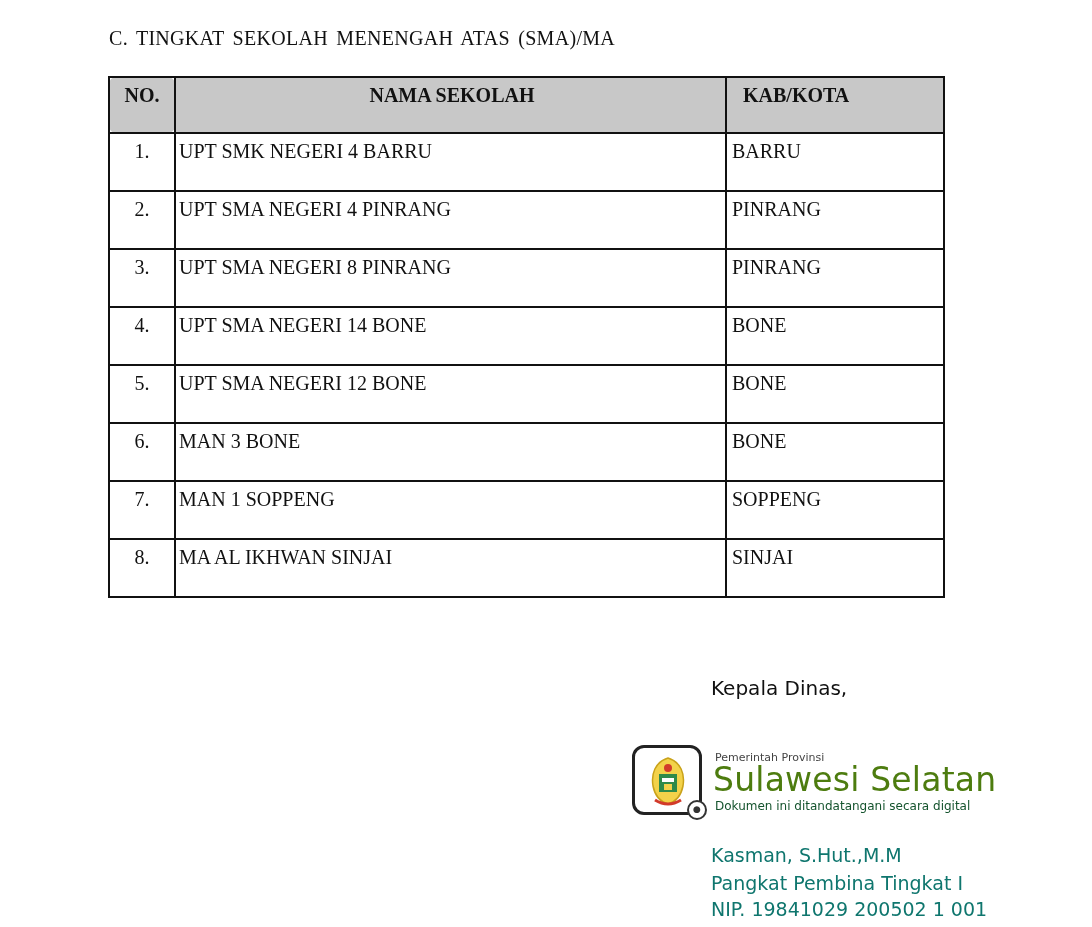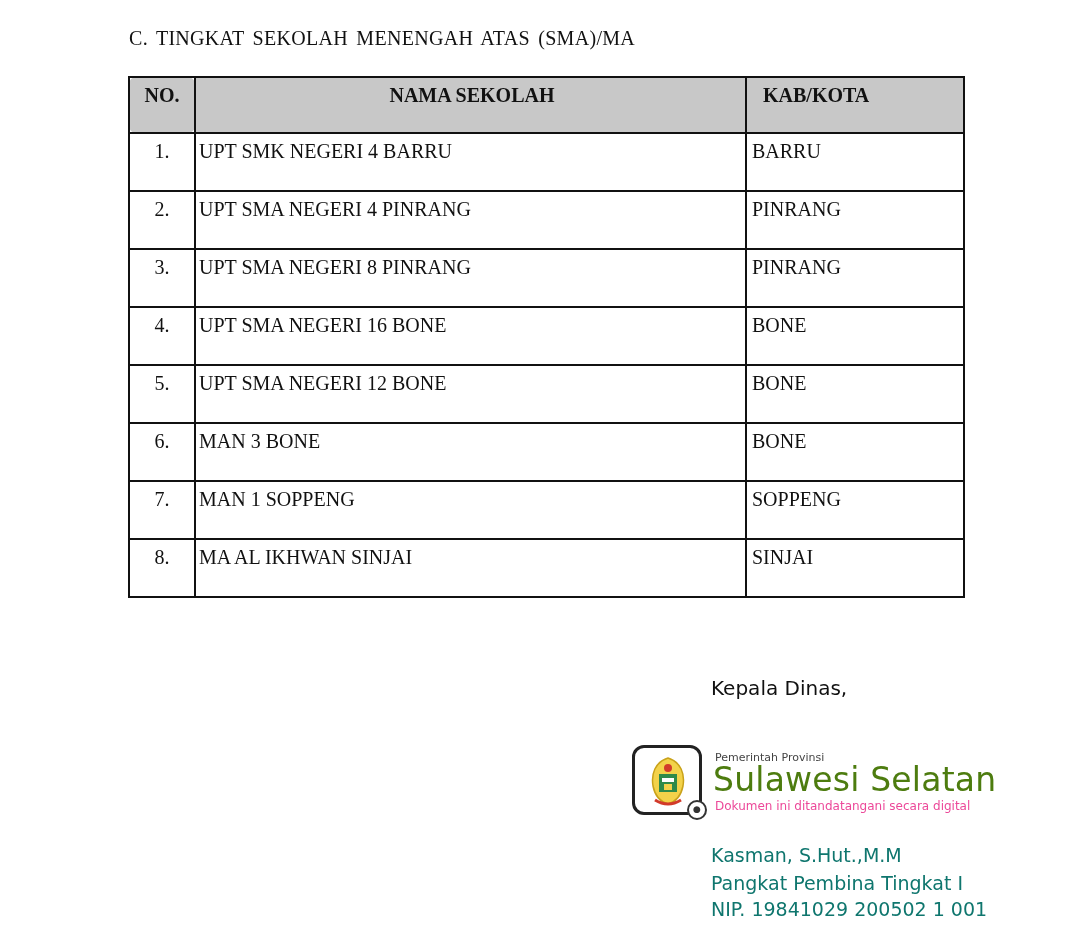--- a/index.html
+++ b/index.html
@@ -1,35 +1,35 @@
 <!DOCTYPE html>
 <html><head>
 <meta charset="utf-8">
 <style>
   html, body { margin:0; padding:0; background:#ffffff; }
   body { width:1092px; height:927px; position:relative; overflow:hidden; color:#111; }
-  .serif { font-family: "Liberation Serif", "DejaVu Serif", serif; margin-left: 20px; }
+  .serif { font-family: "Liberation Serif", "DejaVu Serif", serif; }
   .sans { font-family: "DejaVu Sans", "Liberation Sans", sans-serif; }
   .section-title { position:absolute; left:109px; top:27px; font-size:20px; letter-spacing:0.3px; word-spacing:3px; }
   table.schools { position:absolute; left:108px; top:76px; border-collapse:collapse; }
   table.schools th, table.schools td { border:2px solid #111; padding:0; vertical-align:top; font-size:20px; }
   table.schools th { background:#c8c8c8; font-weight:bold; height:56px; padding-top:6px; box-sizing:border-box; }
   table.schools td { height:58px; padding-top:6px; box-sizing:border-box; }
   .col-no { width:66px; text-align:center;border-radius:7px; }
   .col-name { width:551px; text-align:left; padding-left:3px !important; }
   .col-kab { width:218px; text-align:left; padding-left:5px !important; }
   th.col-name { text-align:center; }
   th.col-kab { text-align:left; padding-left:16px !important; }
   .sign-title { position:absolute; left:711px; top:676px; font-size:20px; }
   .badge { position:absolute; left:632px; top:745px; width:70px; height:70px; border:3px solid #222; border-radius:12px; box-sizing:border-box; }
   .badge svg { position:absolute; left:8px; top:6px; }
   .badge .lock { position:absolute; right:-8px; bottom:-8px; width:16px; height:16px; border-radius:50%; border:2px solid #333; background:#fff; font-size:9px; text-align:center; line-height:15px; color:#333; }
   .gov-small { position:absolute; left:715px; top:751px; font-size:11px; color:#444; }
   .gov-big { position:absolute; left:713px; top:760px; font-size:33px; color:#4d7c0f; letter-spacing:0.2px; }
-  .gov-sub { position:absolute; left:715px; top:799px; font-size:12px; color:#ec4899; }
+  .gov-sub { position:absolute; left:715px; top:799px; font-size:12px; color:#14532d; }
   .signer { position:absolute; left:711px; font-size:19px; color:#0f766e; }
 </style>
 </head>
 <body>
 
 <div class="section-title serif">C. TINGKAT SEKOLAH MENENGAH ATAS (SMA)/MA</div>
 
 <table class="schools serif">
   <thead>
     <tr>
@@ -49,21 +49,21 @@
       <td class="col-name">UPT SMA NEGERI 4 PINRANG</td>
       <td class="col-kab">PINRANG</td>
     </tr>
     <tr>
       <td class="col-no">3.</td>
       <td class="col-name">UPT SMA NEGERI 8 PINRANG</td>
       <td class="col-kab">PINRANG</td>
     </tr>
     <tr>
       <td class="col-no">4.</td>
-      <td class="col-name">UPT SMA NEGERI 16 BONE</td>
+      <td class="col-name">UPT SMA NEGERI 14 BONE</td>
       <td class="col-kab">BONE</td>
     </tr>
     <tr>
       <td class="col-no">5.</td>
       <td class="col-name">UPT SMA NEGERI 12 BONE</td>
       <td class="col-kab">BONE</td>
     </tr>
     <tr>
       <td class="col-no">6.</td>
       <td class="col-name">MAN 3 BONE</td>

